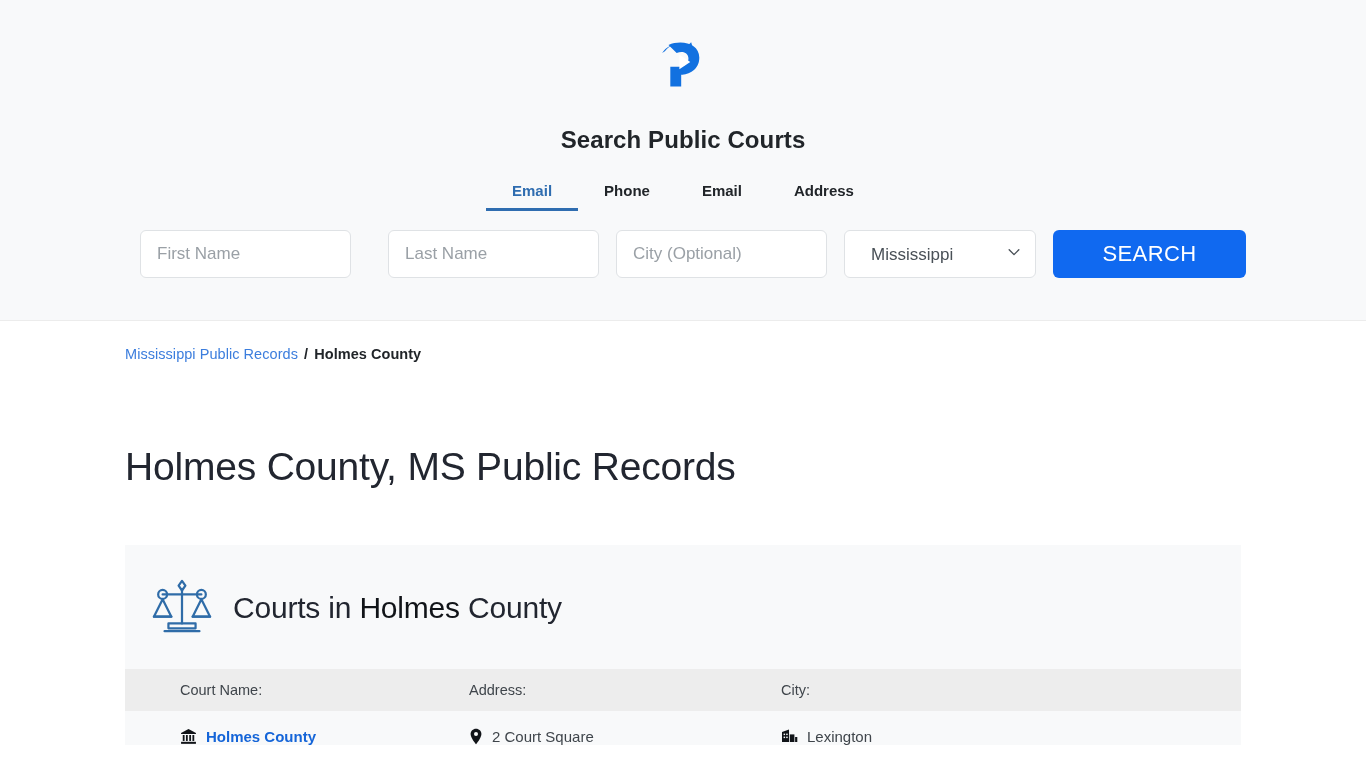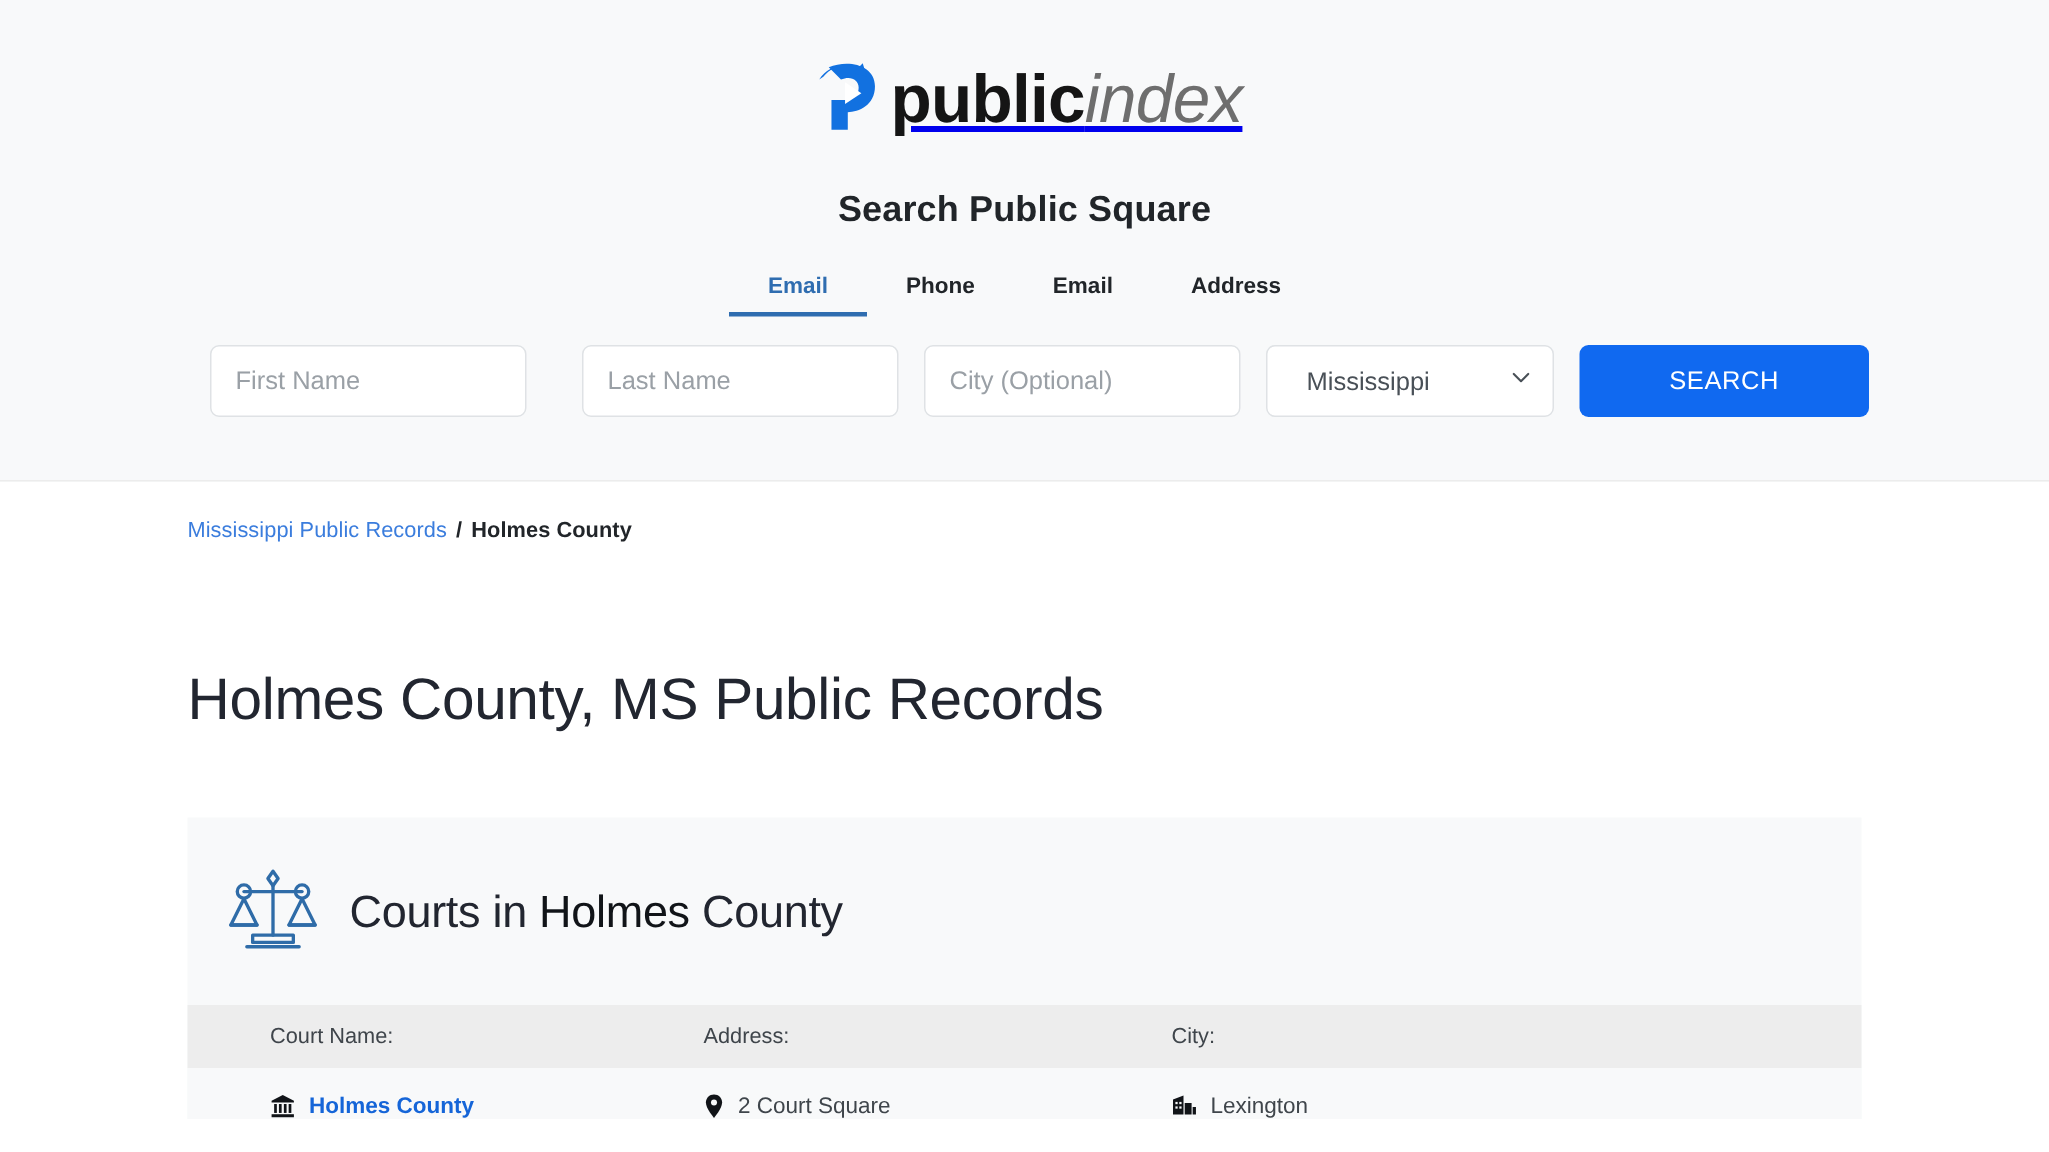--- a/index.html
+++ b/index.html
@@ -122,21 +122,21 @@
     color: #495057;
   }
 
   .search-btn {
     width: 211px;
     height: 48px;
     background: #1069f0;
     color: #ffffff;
     border: none;
     border-radius: 6px;
-    font-size: 17px;
+    font-size: 22px;
     letter-spacing: 0.4px;
     cursor: pointer;
     font-family: inherit;
   }
 
   
   .content {
     width: 1116px;
     margin: 0 auto;
     padding-top: 25px;
@@ -228,27 +228,24 @@
 
   <div class="logo-wrap">
     <a class="logo" href="#">
       <span class="logo-mark">
         <svg width="58" height="58" viewBox="0 0 64 64" aria-hidden="true">
           <path d="M16 12 C30 6, 50 10, 50 26 C50 40, 38 45, 30 45 L30 58 L18 58 L18 36 L28 36 C34 36, 38 32, 38 27 C38 21, 32 18, 25 21 Z" fill="#1271e0"></path>
           <path d="M12 19 C18 11, 30 8, 38 12 L34 16 L44 19 L41 9 L37 13 C28 8, 15 11, 9 21 Z" fill="#1271e0"></path>
           <path d="M28 23 L40 31 L28 39 Z" fill="#ffffff"></path>
         </svg>
       </span>
-      <span class="logo-text">
-        <span class="t-public">public</span><span class="t-index">index</span>
-      </span>
     </a>
   </div>
 
-  <h1 class="search-title">Search Public Square</h1>
+  <h1 class="search-title">Search Public Courts</h1>
 
   <div class="tabs">
     <button class="tab active">Email</button>
     <button class="tab">Phone</button>
     <button class="tab">Email</button>
     <button class="tab">Address</button>
   </div>
 
   <div class="search-form">
     <input class="field field-first" type="text" placeholder="First Name" style="">

